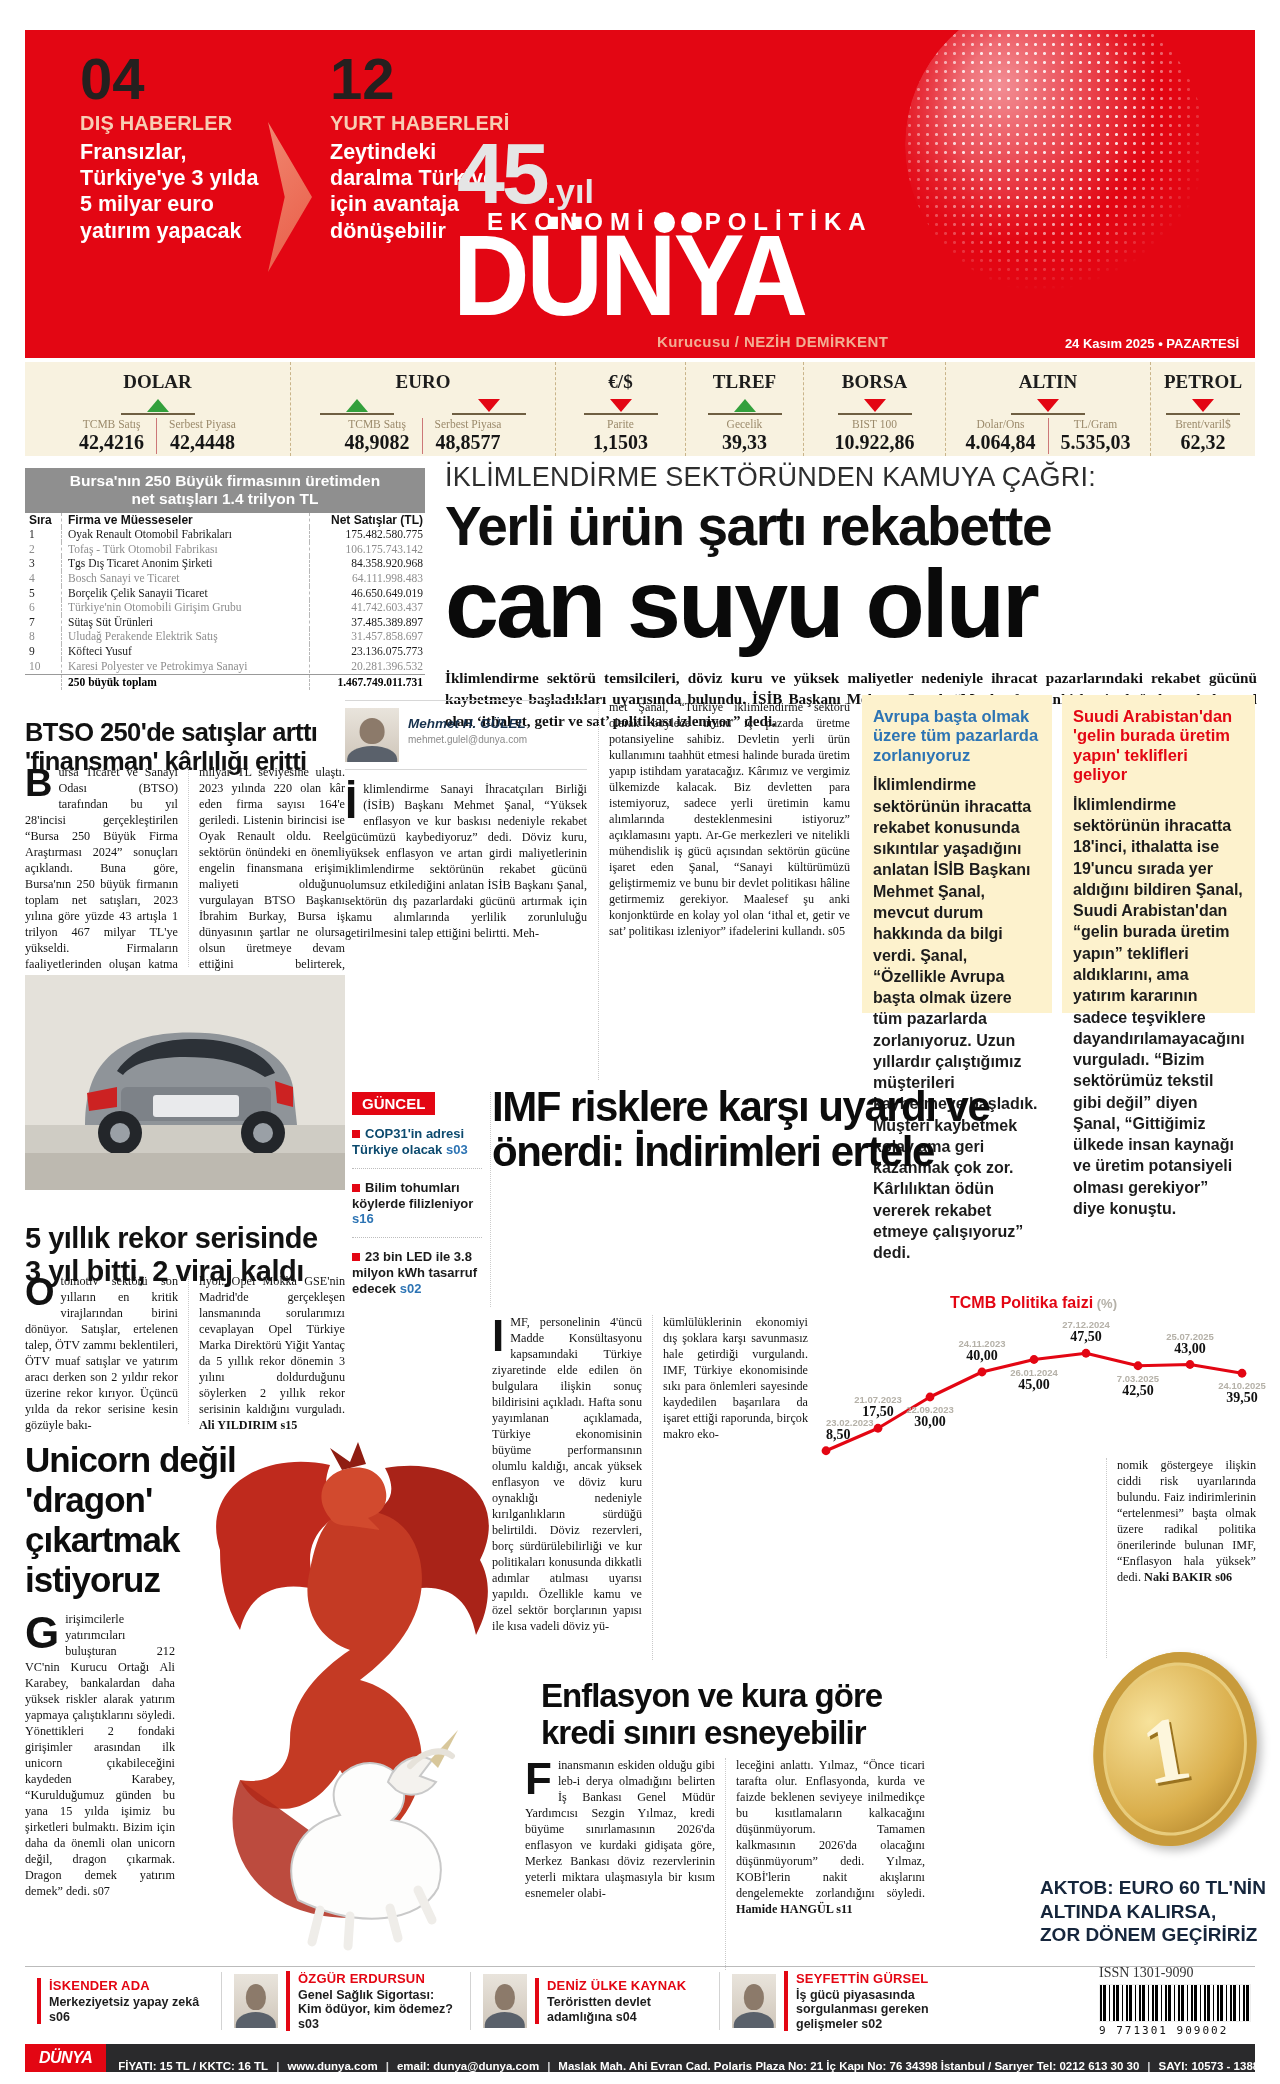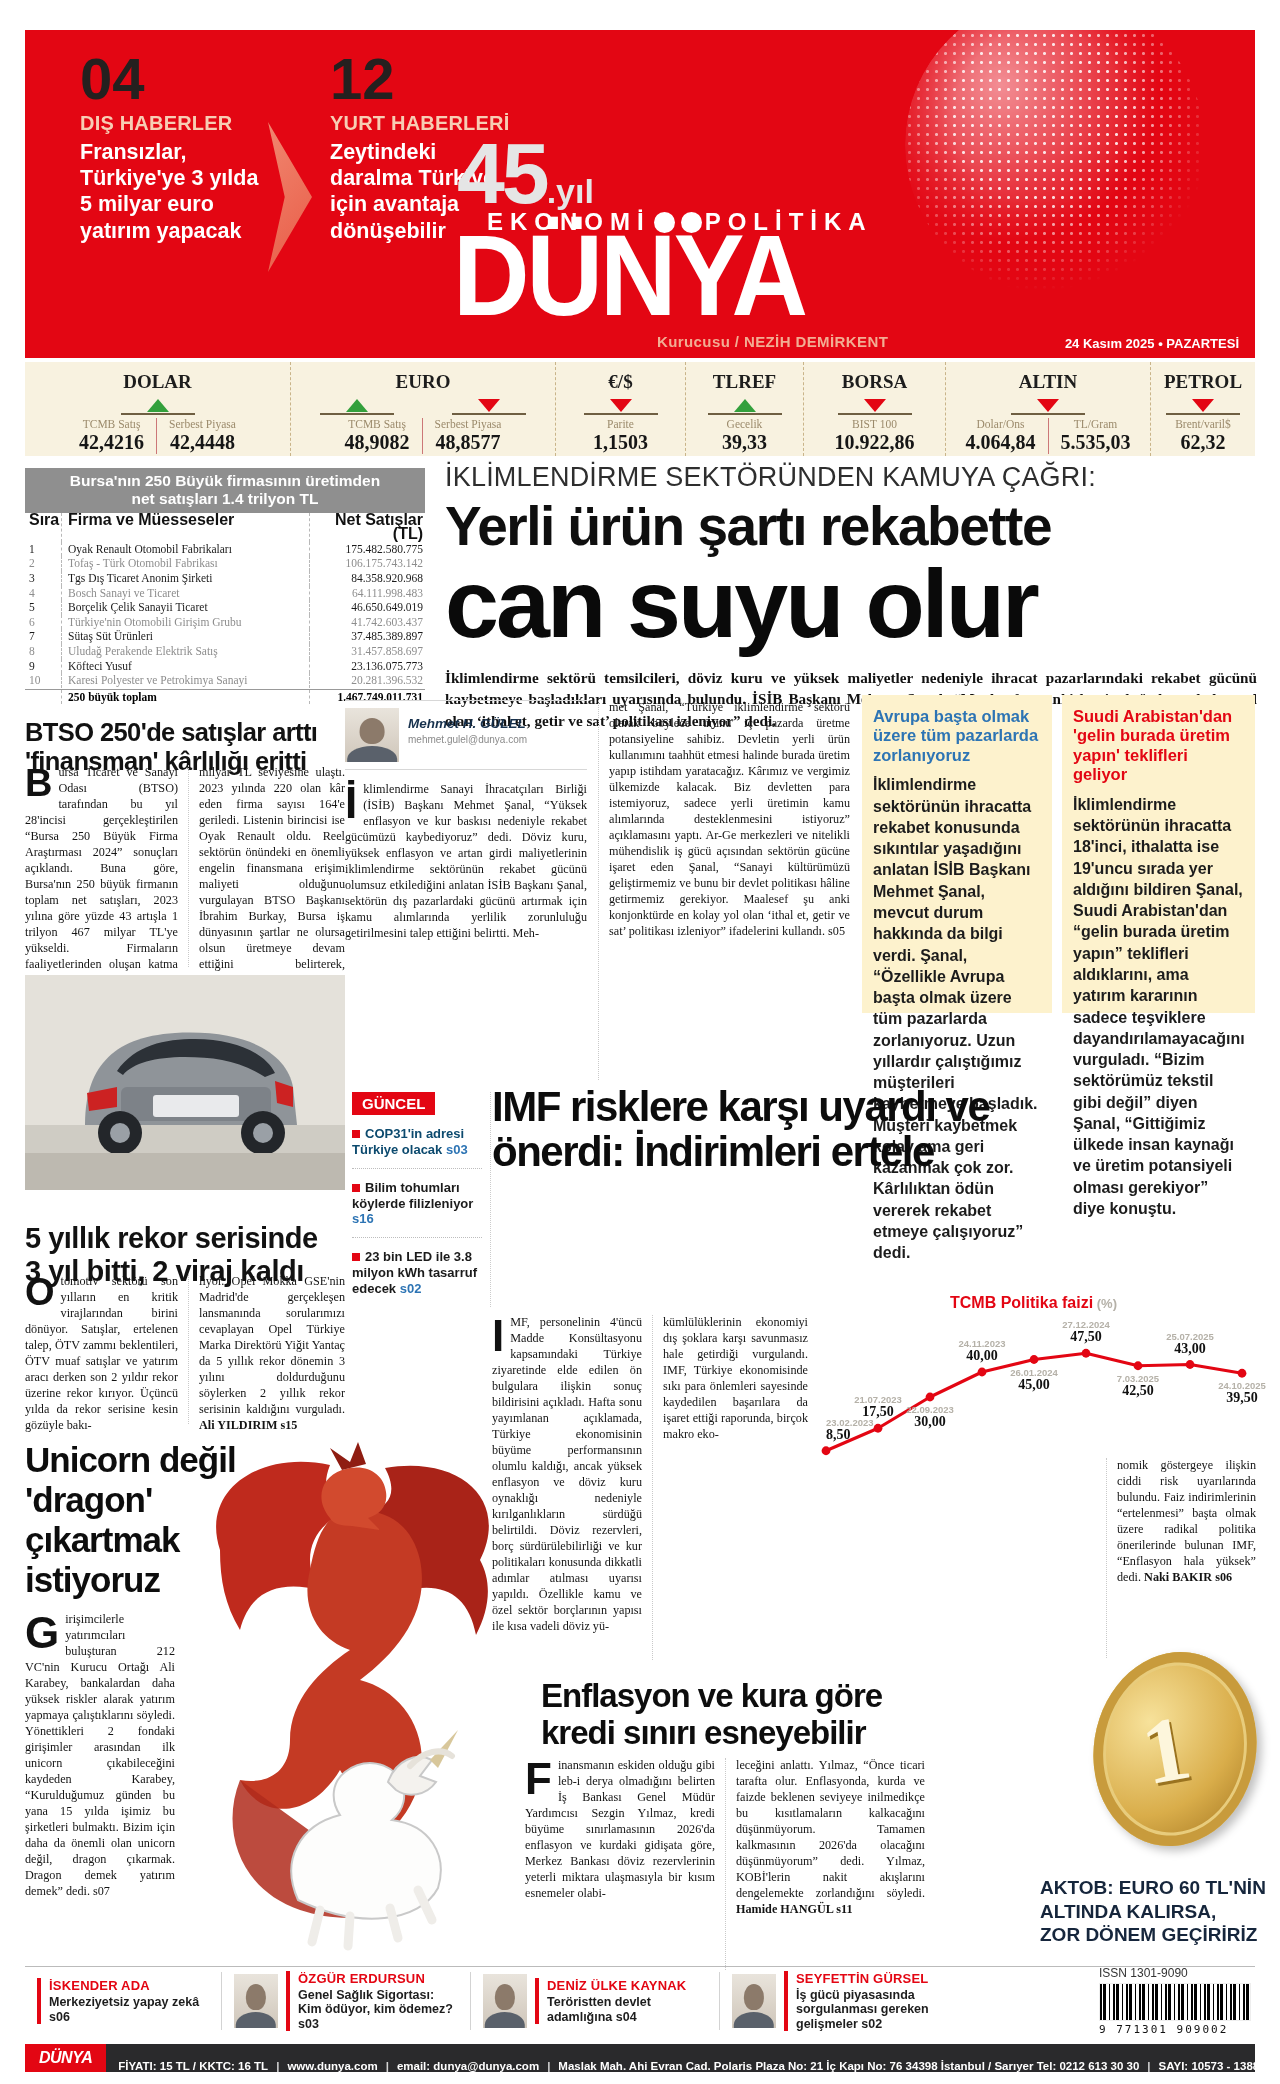--- a/index.html
+++ b/index.html
@@ -41,21 +41,21 @@
   .arr-line{width:74px;height:2px;background:#6f5f42;margin-top:1px;}
   .mkt-quotes{display:flex;justify-content:center;margin-top:3px;}
   .quote{padding:0 12px;}
   .quote + .quote{border-left:1px solid #c77;}
   .q-label{font-family:"Liberation Serif",serif;font-size:11.5px;color:#9b8a6b;}
   .q-value{font-family:"Liberation Serif",serif;font-size:20px;font-weight:800;color:#161616;margin-top:1px;}
   
   .lead-table{position:absolute;left:25px;top:468px;width:400px;}
   .lt-head{background:#8f8f8f;color:#fff;font-size:15.5px;font-weight:800;text-align:center;padding:4px 6px;line-height:1.18;}
   .lt-row{display:flex;font-family:"Liberation Serif",serif;font-size:11.5px;line-height:14.6px;}
-  .lt-row.hdr{font-family:"Liberation Sans",sans-serif;font-weight:800;font-size:16px;color:#111;}
+  .lt-row.hdr{font-family:"Liberation Sans",sans-serif;font-weight:800;font-size:12px;color:#111;}
   .lt-c1{width:36px;text-align:left;padding-left:4px;box-sizing:border-box;}
   .lt-c2{flex:1;border-left:1px dashed #b8b8b8;padding-left:6px;}
   .lt-c3{width:116px;text-align:right;border-left:1px dashed #b8b8b8;padding-right:2px;box-sizing:border-box;}
   .lt-row.alt{color:#8d8d8d;}
   .lt-row.dark{color:#1a1a1a;}
   .lt-row.total{font-weight:800;color:#000;border-top:1px solid #999;margin-top:1px;}
   
   .lead-story{position:absolute;left:445px;top:462px;width:812px;}
   .kicker{font-size:27px;font-weight:400;color:#2e2e2e;letter-spacing:.2px;}
   .h1a{font-size:55px;font-weight:800;color:#0f0f0f;line-height:1.0;letter-spacing:-1.5px;margin-top:6px;}
@@ -110,21 +110,21 @@
   .dragon{position:absolute;left:180px;top:1430px;width:345px;height:528px;}
   
   .colstrip{position:absolute;left:25px;top:1966px;width:1230px;height:68px;border-top:1px solid #bbb;display:flex;align-items:center;}
   .colmn{display:flex;align-items:center;gap:8px;padding:0 12px;height:58px;box-sizing:border-box;}
   .colmn + .colmn{border-left:1px solid #d3d3d3;}
   .colmn .face{width:44px;height:54px;}
   .c-text{border-left:4px solid #e30613;padding-left:8px;}
   .c-name{color:#e30613;font-size:13px;font-weight:900;letter-spacing:.2px;}
   .c-title{color:#1d1d1d;font-size:12.5px;font-weight:800;line-height:1.15;margin-top:2px;max-width:160px;}
   .issn{margin-left:auto;text-align:left;padding-right:4px;}
-  .issn-t{font-size:12px;color:#333;margin-bottom:3px;}
+  .issn-t{font-size:14px;color:#333;margin-bottom:3px;font-family:Liberation Serif, serif;}
   .barcode{width:150px;height:36px;background:repeating-linear-gradient(90deg,#000 0 2px,#fff 2px 3px,#000 3px 6px,#fff 6px 9px,#000 9px 10px,#fff 10px 13px);border:1px solid #eee;}
   .bc-num{font-family:"DejaVu Sans Mono",monospace;font-size:11px;color:#111;letter-spacing:2px;margin-top:2px;}
   
   .footer{position:absolute;left:25px;top:2044px;width:1230px;height:28px;display:flex;align-items:stretch;}
   .f-brand{background:#e30613;color:#fff;font-weight:900;font-style:italic;font-size:16px;display:flex;align-items:center;padding:0 14px;letter-spacing:-.5px;}
   .f-bar{background:#2a2a2c;color:#fff;flex:1;display:flex;align-items:flex-end;font-size:11.5px;font-weight:700;padding:0 12px;gap:8px;white-space:nowrap;overflow:hidden;}
   .f-sep{color:#fff;opacity:.8;}
 </style>
 </head>
 <body>

